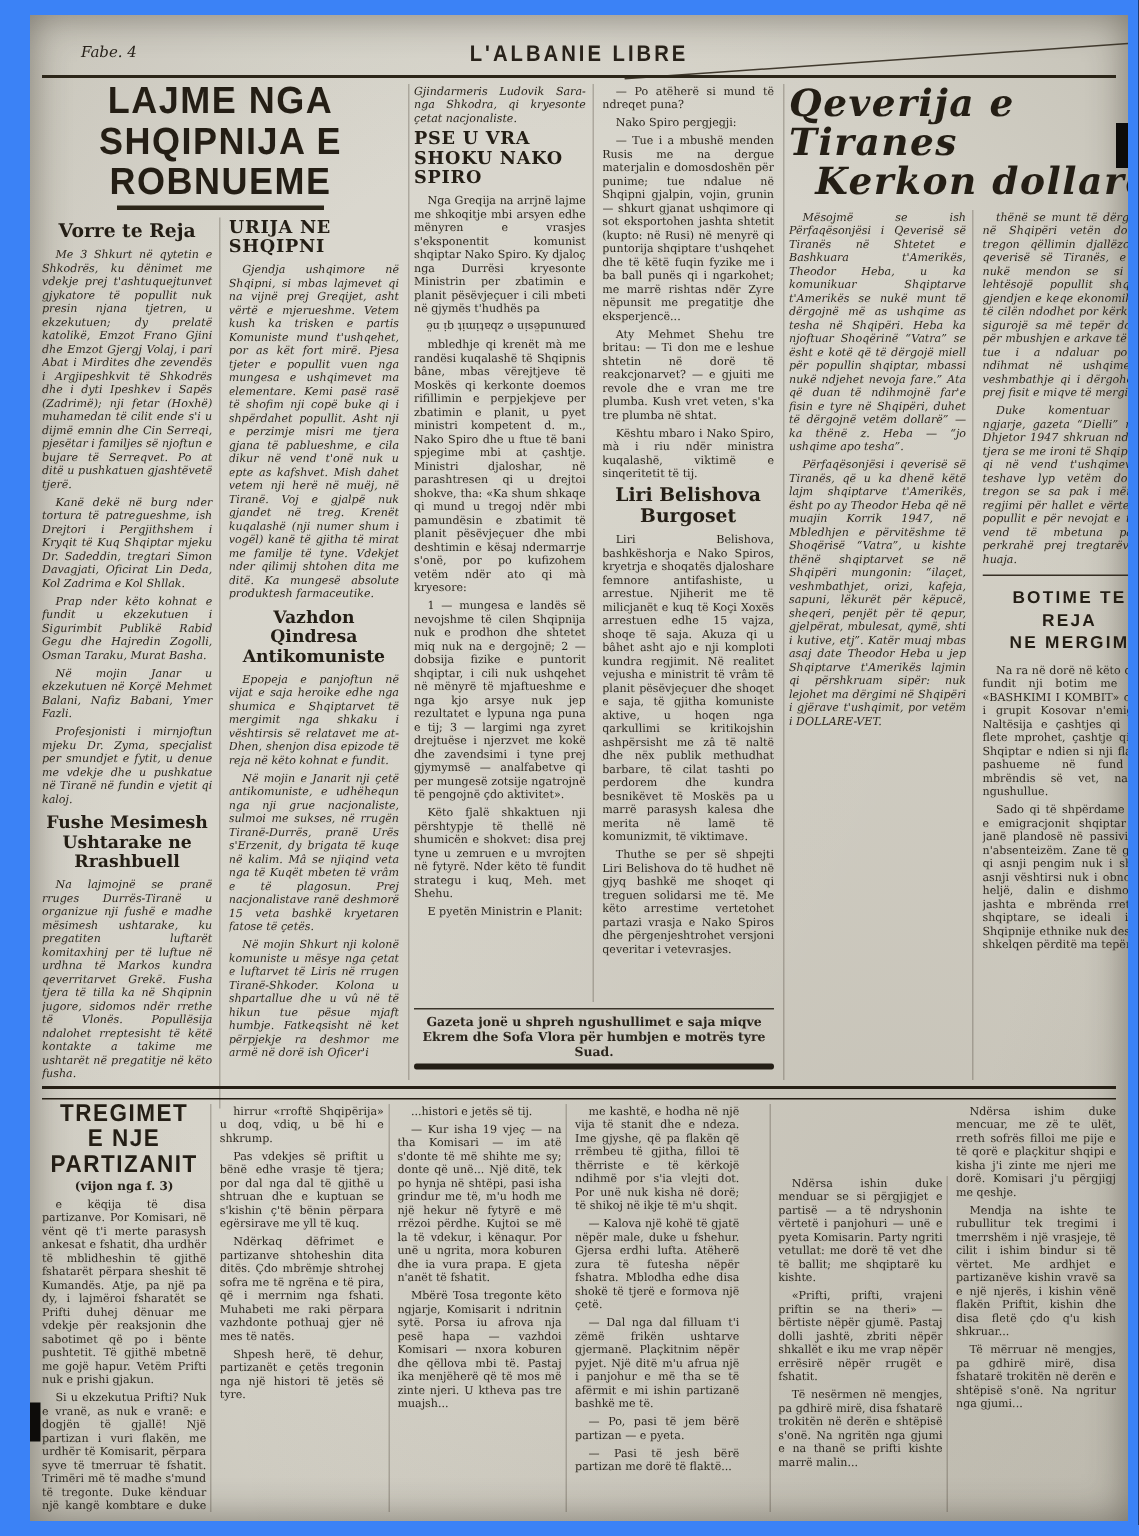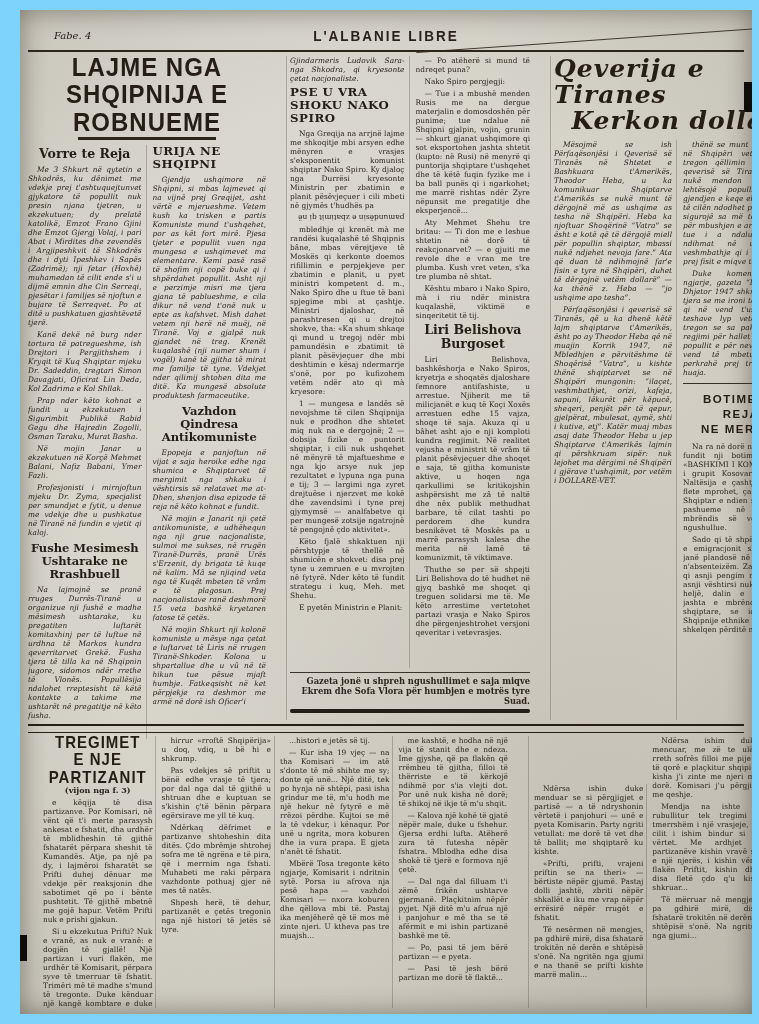--- a/index.html
+++ b/index.html
@@ -1,16 +1,16 @@
 <!DOCTYPE html>
 <html><head>
 <meta charset="utf-8">
 <style>
   html,body{margin:0;padding:0;background:#090806;}
-  #stage{position:relative;width:759px;height:1024px;background:#7dd3fc;overflow:hidden;
+  #stage{position:relative;width:759px;height:1024px;background:#3b82f6;overflow:hidden;
          font-family:"DejaVu Serif","Liberation Serif",serif;}
   #paper{position:absolute;left:20px;top:10px;width:732px;height:1004px;
          background:
            radial-gradient(ellipse at 30% 20%, rgba(255,255,255,.10), rgba(0,0,0,0) 60%),
            radial-gradient(ellipse at 80% 85%, rgba(70,60,40,.12), rgba(0,0,0,0) 55%),
            radial-gradient(ellipse at 50% 50%, #d6d3c9 60%, #c6c3b8 100%);
          box-shadow: inset 0 0 26px rgba(30,25,15,.45);
          color:#28221a; overflow:hidden;}
   
   .scratch{position:absolute;border-top:1.6px solid #40392d;}
@@ -46,21 +46,21 @@
             font-size:11.5px;line-height:15px;letter-spacing:1.5px;}
   .h-tregimet{font-family:"Liberation Sans",sans-serif;font-weight:bold;text-align:center;
               font-size:15px;line-height:16px;letter-spacing:1px;transform:scaleY(1.08);}
   .subtitle{text-align:center;font-size:8px;font-weight:bold;margin:1px 0 3px 0;}
 
   .leadin{font-style:italic;font-size:7.4px;line-height:9px;text-align:justify;margin-bottom:3px;}
   .inverted{display:block;transform:rotate(180deg);}
 
   
   .note{border-top:1px solid #3a342a;padding-top:3px;margin-top:4px;}
-  .note div{font-size:8.3px;line-height:10px;text-align:right;font-weight:bold;color:#2b251c;}
+  .note div{font-size:8.3px;line-height:10px;text-align:center;font-weight:bold;color:#2b251c;}
   .note-bar{height:4px;background:#241f16;margin-top:3px;border-radius:2px/60%;}
 
   .sep-double{position:absolute;left:8px;width:716px;height:6px;
               border-top:2.5px solid #261f15;border-bottom:1px solid #261f15;}
   .botime-box{border-top:1.5px solid #362f24;margin-top:6px;padding-top:8px;}
 </style>
 </head>
 <body>
 
 <div id="stage">
@@ -69,21 +69,21 @@
     <div class="scratch" style="left:396px;top:30px;width:345px;transform:rotate(-4deg);"></div>
     <div class="blob" style="left:724px;top:72px;width:8px;height:30px;"></div>
     <div class="blob" style="left:0px;top:925px;width:7px;height:26px;"></div>
 
     <div class="hdr">
       <div class="pageno">Fabe. 4</div>
       <div class="masthead">L'ALBANIE LIBRE</div>
     </div>
     <div class="hdr-rule"></div>
 
-    <div class="sect" style="left:8px;top:46px;width:716px;height:664px;gap:20px;">
+    <div class="sect" style="left:8px;top:46px;width:716px;height:664px;gap:6px;">
 
       <div style="width:238px;">
         <h1 class="h-lajme">
           <span>LAJME NGA</span><br>
           <span>SHQIPNIJA E ROBNUEME</span>
         </h1>
         <div class="h-underline"></div>
         <div style="display:flex;gap:6px;margin-top:5px;">
           <div class="col ital rule-r" style="width:116px;height:594px;padding-right:4px;">
             <h2 class="h-sub">Vorre te Reja</h2>
@@ -159,21 +159,21 @@
                 <p>Sado qi të shpërdame fuqit e emigracjonit shqiptar nuk janë plandosë në passivitet e n'absenteizëm. Zane të gjallë, qi asnji pengim nuk i shuen, asnji vështirsi nuk i obnon në heljë, dalin e dishmonjnë, jashta e mbrënda rretheve shqiptare, se ideali i nji Shqipnije ethnike nuk des, por shkelqen përditë ma tepër.</p>
               </div>
             </div>
           </div>
         </div>
       </div>
     </div>
 
     <div class="sep-double" style="top:714px;"></div>
 
-    <div class="sect" style="left:23px;top:726px;width:716px;height:272px;gap:5px;">
+    <div class="sect" style="left:8px;top:726px;width:716px;height:272px;gap:5px;">
       <div class="col rule-r" style="width:115px;padding-right:3px;">
         <h2 class="h-tregimet">
           <span>TREGIMET</span><br>
           <span>E NJE PARTIZANIT</span>
         </h2>
         <div class="subtitle">(vijon nga f. 3)</div>
         <p>e këqija të disa partizanve. Por Komisari, në vënt që t'i merte parasysh ankesat e fshatit, dha urdhër të mblidheshin të gjithë fshatarët përpara sheshit të Kumandës. Atje, pa një pa dy, i lajmëroi fsharatët se Prifti duhej dënuar me vdekje për reaksjonin dhe sabotimet që po i bënte pushtetit. Të gjithë mbetnë me gojë hapur. Vetëm Prifti nuk e prishi gjakun.</p>
         <p>Si u ekzekutua Prifti? Nuk e vranë, as nuk e vranë: e dogjën të gjallë! Një partizan i vuri flakën, me urdhër të Komisarit, përpara syve të tmerruar të fshatit. Trimëri më të madhe s'mund të tregonte. Duke kënduar një kangë kombtare e duke th-</p>
       </div>
       <div class="col rule-r" style="width:115px;padding-right:3px;">

